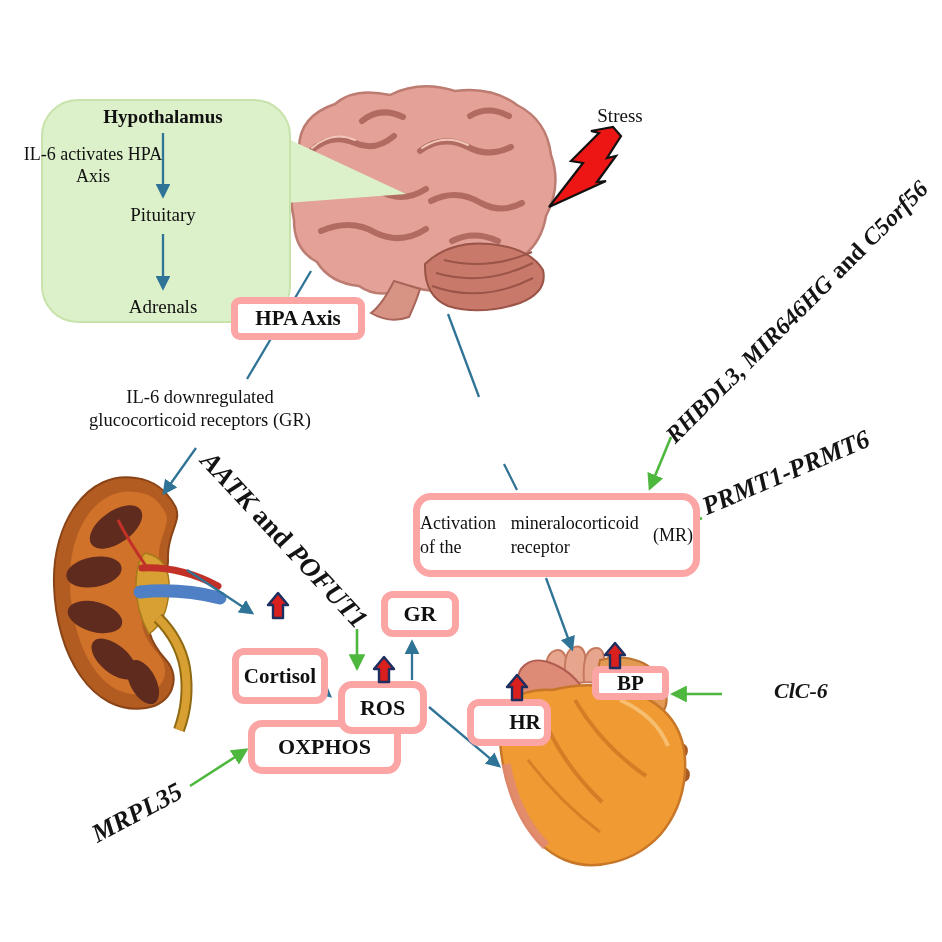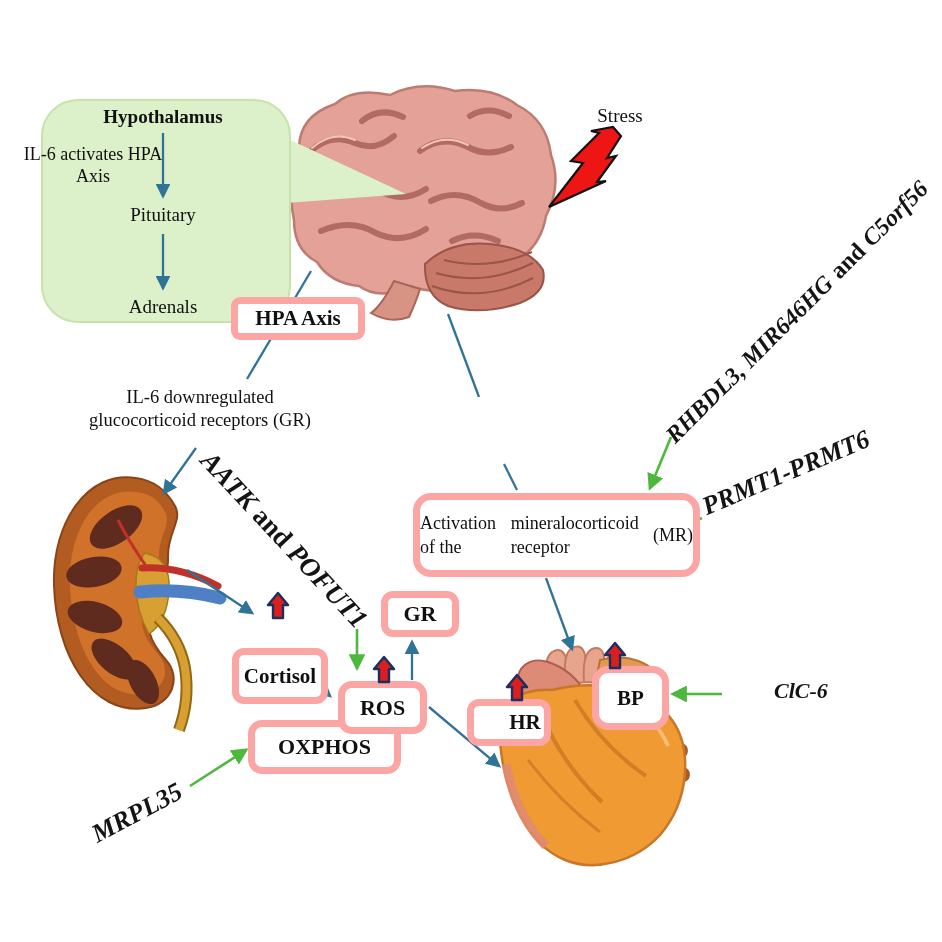--- a/index.html
+++ b/index.html
@@ -172,21 +172,21 @@
   <div class="node" style="left:381px;top:591px;width:78px;height:46px;border-radius:12px;font-size:22px;">GR</div>
 
   <div class="node" style="left:232px;top:616px;width:96px;height:56px;border-radius:12px;font-size:21px;margin-top:32px;">Cortisol</div>
 
   <div class="node" style="left:248px;top:720px;width:153px;height:54px;border-radius:14px;font-size:22px;">OXPHOS</div>
 
   <div class="node" style="left:338px;top:681px;width:89px;height:53px;border-radius:14px;font-size:22px;">ROS</div>
 
   <div class="node" style="left:467px;top:699px;width:84px;height:47px;border-radius:12px;font-size:21px;padding-left:32px;">HR</div>
 
-  <div class="node" style="left:592px;top:666px;width:77px;height:64px;border-radius:16px;font-size:21px;">BP</div>
+  <div class="node" style="left:592px;top:666px;width:77px;height:34px;border-radius:8px;font-size:21px;">BP</div>
 
   <svg class="layer" viewBox="0 0 942 942" style="pointer-events:none;">
     <g>
       <path class="up-arrow" d="M278 593 L288 605 L283 605 L283 618 L273 618 L273 605 L268 605 Z"></path>
     </g>
     <g>
       <path class="up-arrow" d="M384 657 L394 669 L389 669 L389 682 L379 682 L379 669 L374 669 Z"></path>
     </g>
     <g>
       <path class="up-arrow" d="M517 675 L527 687 L522 687 L522 700 L512 700 L512 687 L507 687 Z"></path>

